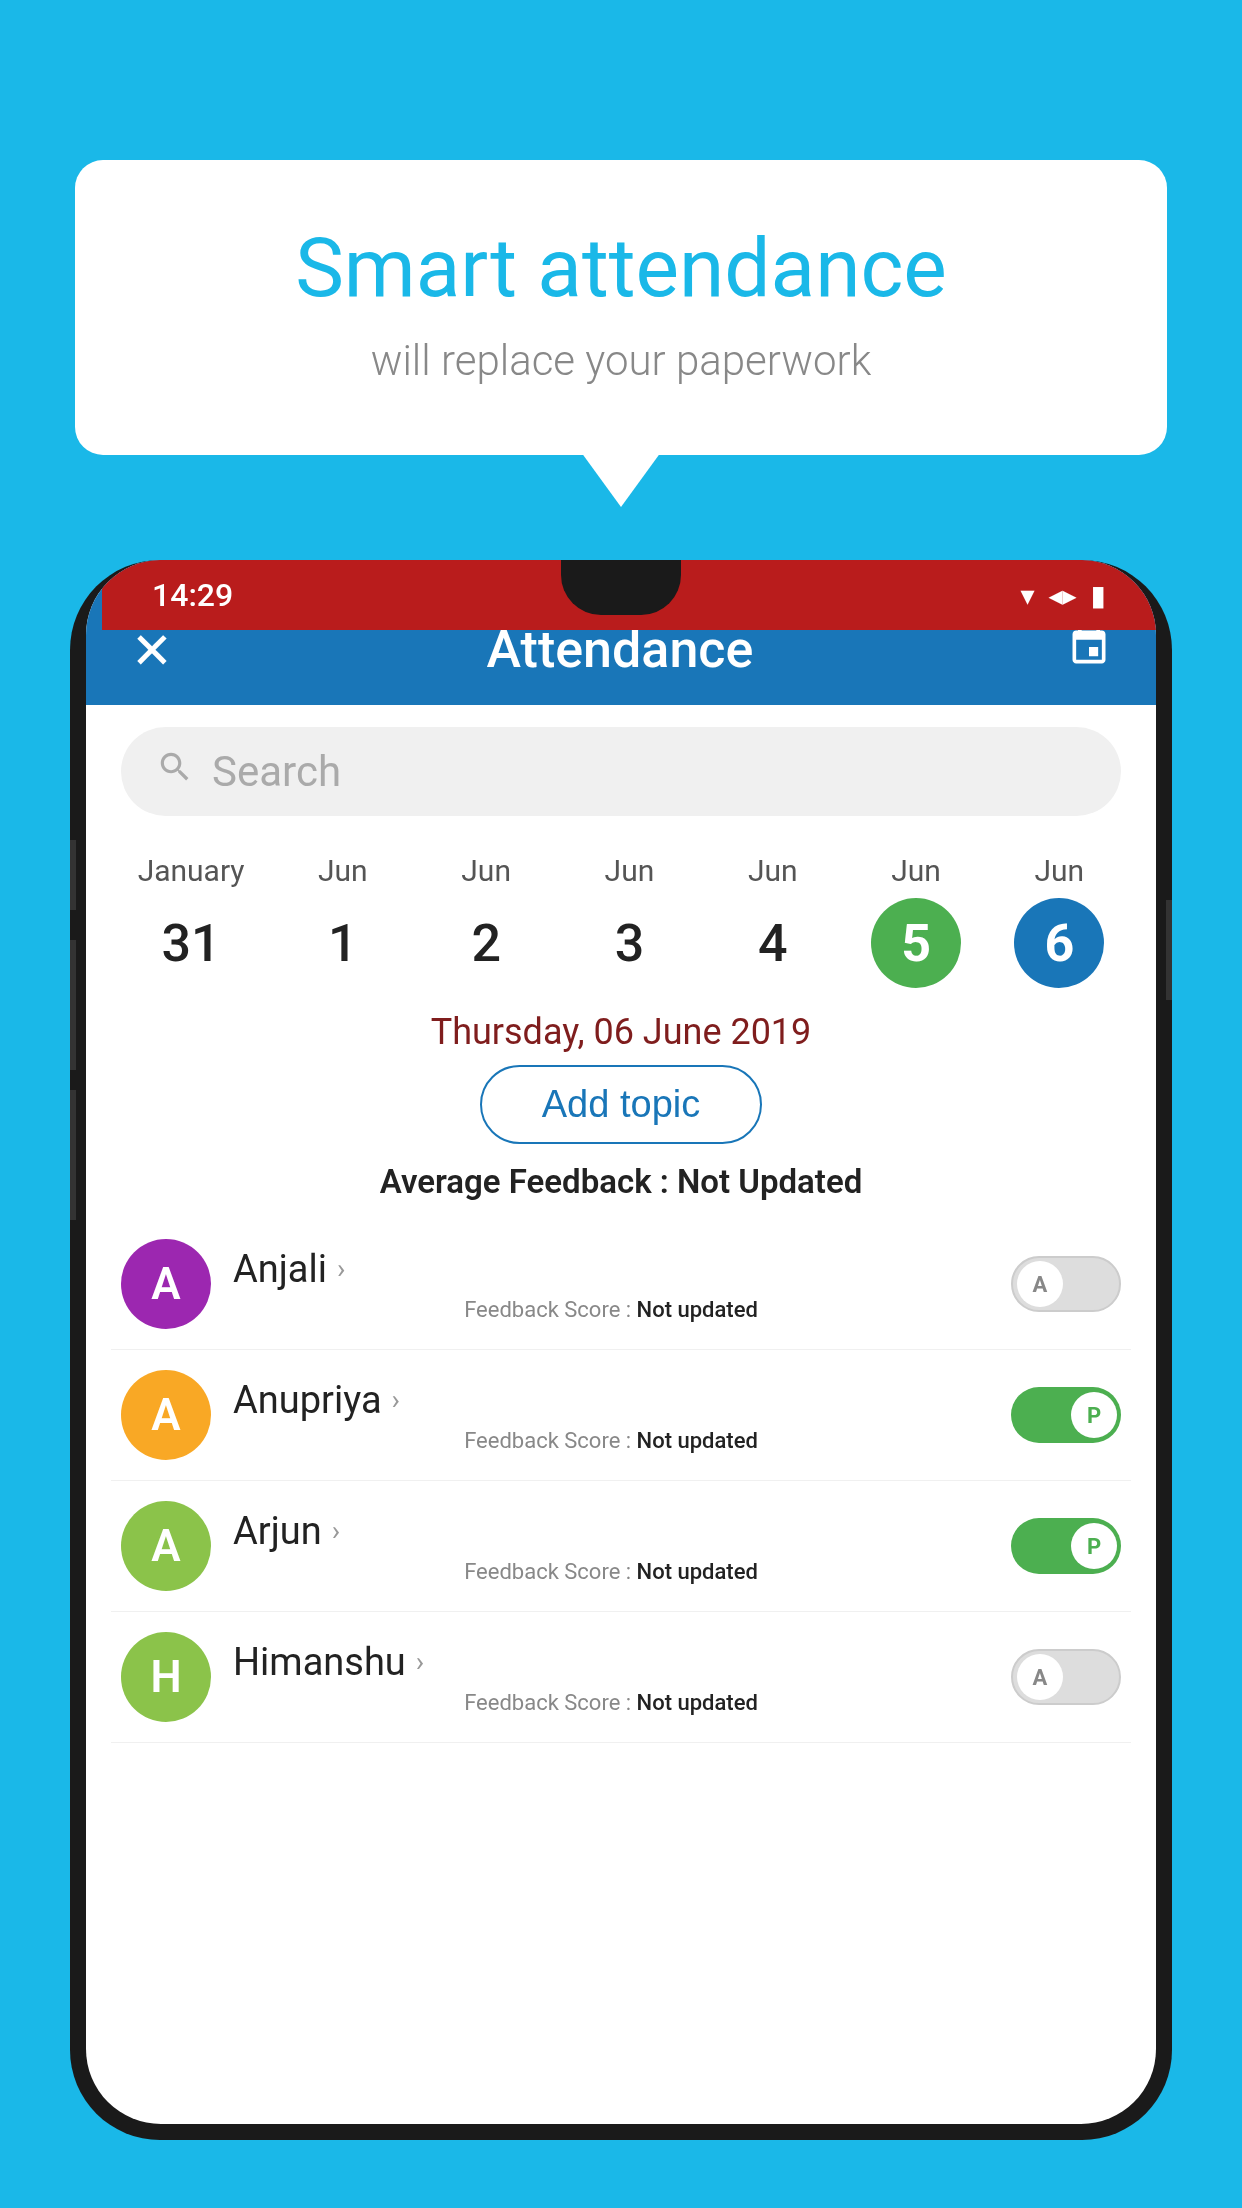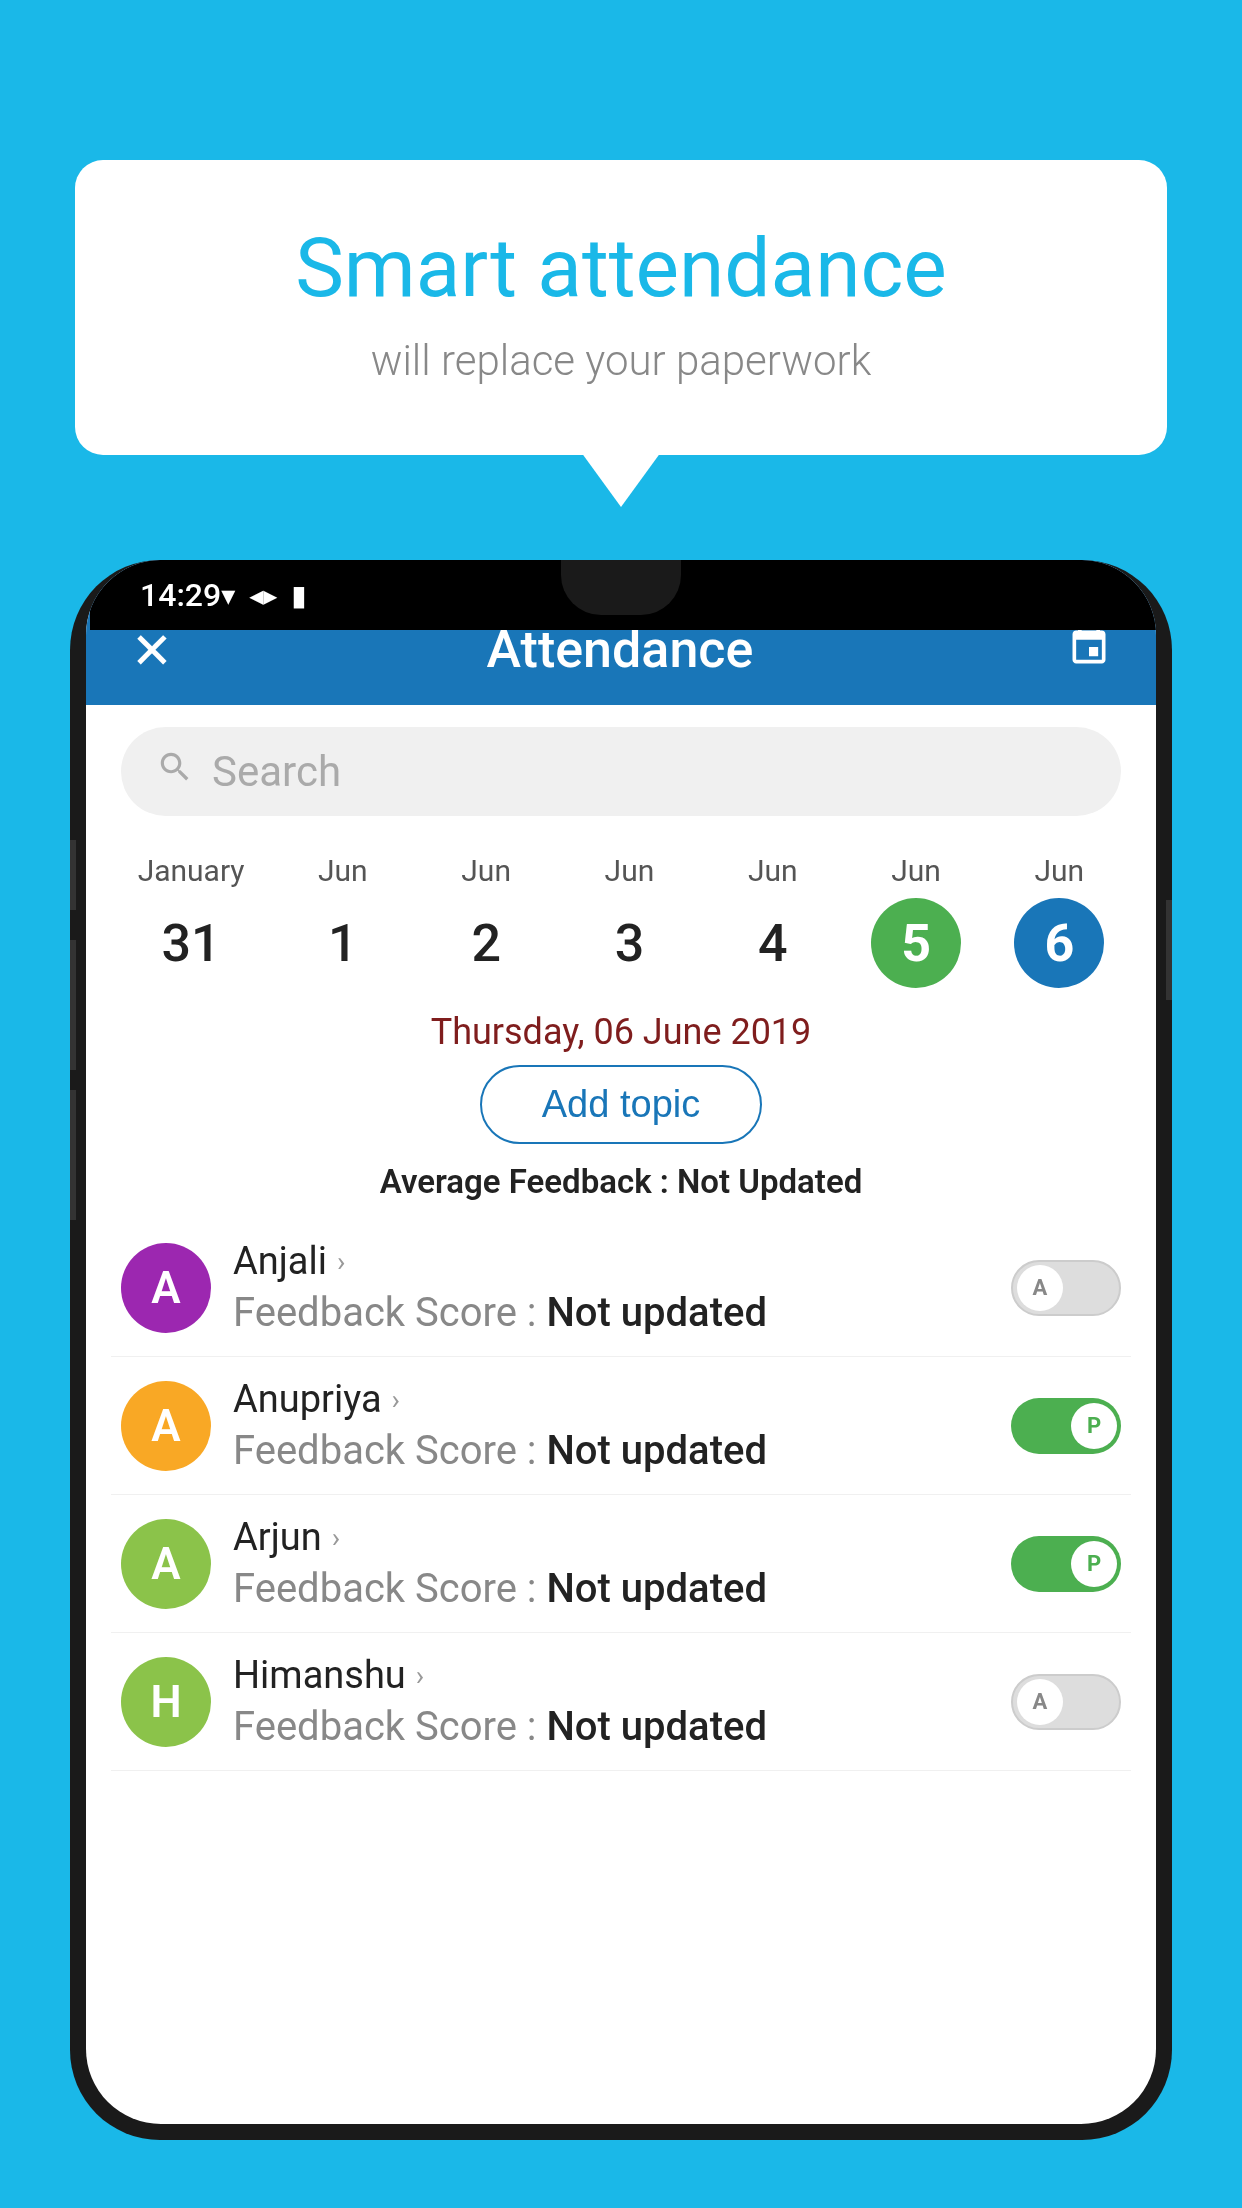--- a/index.html
+++ b/index.html
@@ -70,26 +70,27 @@
       background: #1a1a1a;
       border-radius: 90px;
       position: relative;
       overflow: hidden;
     }
 
     
     .status-bar {
       position: absolute;
       top: 0;
-      left: 4px;
+      left: 16px;
       right: 0;
       height: 70px;
-      background: #000000;
-      display: flex;
-      align-items: center;
+      background: #b91c1c;
+      display: flex;
+      align-items: center;
+      justify-content: space-between;
       padding: 0 50px;
       z-index: 10;
     }
 
     .status-time {
       color: white;
       font-size: 32px;
       font-weight: 500;
     }
 
@@ -296,22 +297,23 @@
       gap: 10px;
       margin-bottom: 6px;
     }
 
     .chevron {
       color: #999;
       font-size: 28px;
     }
 
     .feedback-score {
-      font-size: 40px;
+      font-size: 22px;
       color: #888;
+      text-align: center;
     }
 
     .feedback-score span {
       color: #222;
       font-weight: 500;
     }
 
     
     .toggle-wrap {
       flex-shrink: 0;

